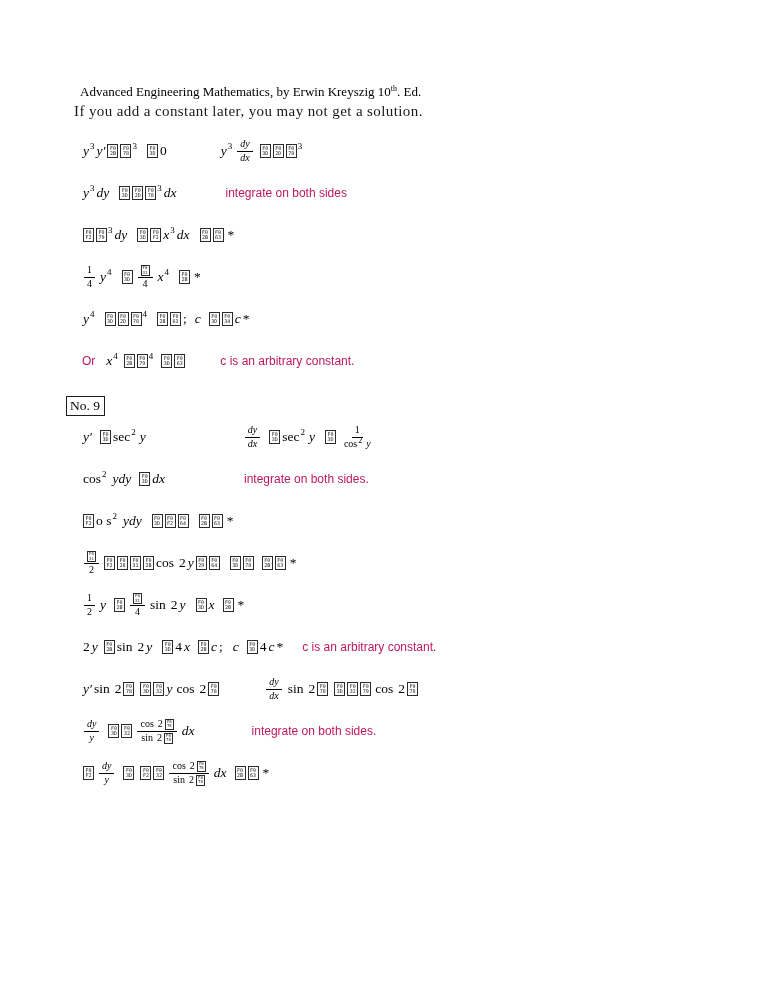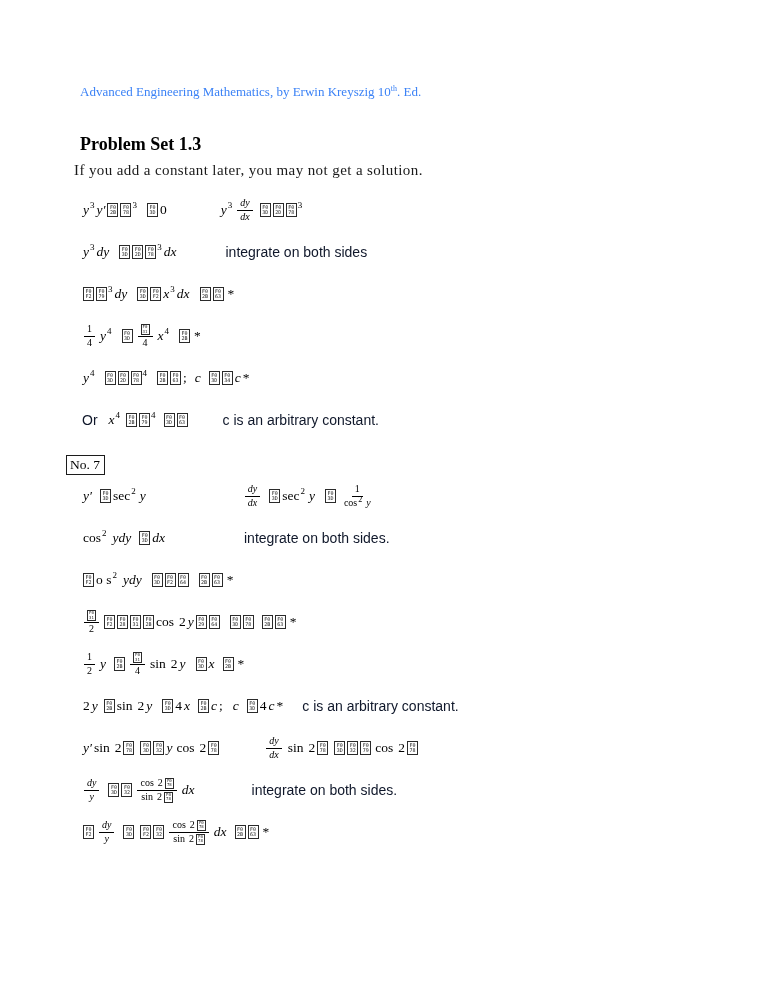--- a/index.html
+++ b/index.html
@@ -1,59 +1,58 @@
 <!DOCTYPE html>
 <html><head>
 <meta charset="utf-8">
 <style>
   html,body{margin:0;padding:0;background:#ffffff;}
   body{width:768px;height:994px;overflow:hidden;}
   .page{box-sizing:border-box;width:768px;height:994px;background:#fff;
         padding:84px 40px 0 66px;font-family:"Liberation Serif",serif;color:#000;}
-  .doc-header{font-size:13px;margin-left:14px;color:#3b82f6;}
+  .doc-header{font-size:13px;margin-left:14px;color:#000000;}
   .doc-header sup{font-size:8px;}
   .doc-title{font-size:18px;font-weight:bold;margin:34px 0 4px 14px;color:#000;}
   .section-label{display:inline-block;border:1px solid #1c1c1c;padding:0 4px 1px 3px;
         font-size:13.5px;margin:6px 0 8px 0;line-height:17px;}
   .label-row{line-height:0;}
   .math-line{display:flex;align-items:center;min-height:26px;margin:0 0 16px 16px;
         font-size:13.5px;white-space:pre;}
   .math-line.plain{margin-left:8px;min-height:22px;}
   .m-plain{font-size:15px;letter-spacing:0.4px;color:#1a1a1a;}
   .m-it{font-style:italic;margin:0 1px;}
   .m-rm{margin:0 1px;}
   .m-sup{font-size:9px;transform:translateY(-5px);margin-right:1px;}
-  .m-ann{font-family:"Liberation Sans",sans-serif;font-size:14px;color:#0f172a;}
+  .m-ann{font-family:"Liberation Sans",sans-serif;font-size:12px;color:#be185d;}
   .m-gap{display:inline-block;height:1px;flex:none;}
   .tofu{display:inline-flex;flex:none;flex-direction:column;align-items:center;justify-content:center;
         border:1px solid #2b2b2b;width:11px;height:14px;margin:0 1px;background:#fff;box-sizing:border-box;}
   .tofu span{font-size:5px;line-height:5.5px;font-family:"DejaVu Sans Mono",monospace;color:#1a1a1a;}
   .m-frac{display:inline-flex;flex:none;flex-direction:column;align-items:center;margin:0 2px;
         font-size:10px;line-height:1.05;}
   .m-frac .m-num{display:inline-flex;align-items:center;border-bottom:1px solid #000;padding:0 2px 1px;}
   .m-frac .m-den{display:inline-flex;align-items:center;padding-top:1px;}
   .m-frac .m-sup{font-size:8px;transform:translateY(-3px);}
   .m-frac .tofu{width:9px;height:11px;}
   .m-frac .tofu span{font-size:4px;line-height:4.5px;}
 </style>
 </head>
 <body>
 
 <div class="page">
   <div class="doc-header"><span>Advanced Engineering Mathematics, by Erwin Kreyszig 10</span><sup>th</sup><span>. Ed.</span></div>
-  <div class="doc-title">Problem Set 1.3</div>
   <div id="sections">
       <div class="math-line plain"><span class="m-plain">If you add a constant later, you may not get a solution.</span></div>
       <div class="math-line"><span class="m-it">y</span><span class="m-sup">3</span><span class="m-it">y′</span><span class="tofu"><span>F0</span><span>2B</span></span><span class="tofu"><span>F0</span><span>78</span></span><span class="m-sup">3</span><span class="m-gap" style="width: 8px;"></span><span class="tofu"><span>F0</span><span>3D</span></span><span class="m-rm">0</span><span class="m-gap" style="width: 52px;"></span><span class="m-it">y</span><span class="m-sup">3</span><span class="m-gap" style="width: 2px;"></span><span class="m-frac"><span class="m-num"><span class="m-it">dy</span></span><span class="m-den"><span class="m-it">dx</span></span></span><span class="m-gap" style="width: 4px;"></span><span class="tofu"><span>F0</span><span>3D</span></span><span class="tofu"><span>F0</span><span>2D</span></span><span class="tofu"><span>F0</span><span>78</span></span><span class="m-sup">3</span></div>
       <div class="math-line"><span class="m-it">y</span><span class="m-sup">3</span><span class="m-it">dy</span><span class="m-gap" style="width: 8px;"></span><span class="tofu"><span>F0</span><span>3D</span></span><span class="tofu"><span>F0</span><span>2D</span></span><span class="tofu"><span>F0</span><span>78</span></span><span class="m-sup">3</span><span class="m-it">dx</span><span class="m-gap" style="width: 48px;"></span><span class="m-ann">integrate on both sides</span></div>
       <div class="math-line"><span class="tofu"><span>F0</span><span>F2</span></span><span class="tofu"><span>F0</span><span>79</span></span><span class="m-sup">3</span><span class="m-it">dy</span><span class="m-gap" style="width: 8px;"></span><span class="tofu"><span>F0</span><span>3D</span></span><span class="tofu"><span>F0</span><span>F2</span></span><span class="m-it">x</span><span class="m-sup">3</span><span class="m-it">dx</span><span class="m-gap" style="width: 8px;"></span><span class="tofu"><span>F0</span><span>2B</span></span><span class="tofu"><span>F0</span><span>63</span></span><span class="m-gap" style="width: 2px;"></span><span class="m-rm">*</span></div>
       <div class="math-line"><span class="m-frac"><span class="m-num"><span class="m-rm">1</span></span><span class="m-den"><span class="m-rm">4</span></span></span><span class="m-gap" style="width: 2px;"></span><span class="m-it">y</span><span class="m-sup">4</span><span class="m-gap" style="width: 8px;"></span><span class="tofu"><span>F0</span><span>3D</span></span><span class="m-gap" style="width: 2px;"></span><span class="m-frac"><span class="m-num"><span class="tofu"><span>F0</span><span>31</span></span></span><span class="m-den"><span class="m-rm">4</span></span></span><span class="m-gap" style="width: 2px;"></span><span class="m-it">x</span><span class="m-sup">4</span><span class="m-gap" style="width: 8px;"></span><span class="tofu"><span>F0</span><span>2B</span></span><span class="m-gap" style="width: 2px;"></span><span class="m-rm">*</span></div>
       <div class="math-line"><span class="m-it">y</span><span class="m-sup">4</span><span class="m-gap" style="width: 8px;"></span><span class="tofu"><span>F0</span><span>3D</span></span><span class="tofu"><span>F0</span><span>2D</span></span><span class="tofu"><span>F0</span><span>78</span></span><span class="m-sup">4</span><span class="m-gap" style="width: 8px;"></span><span class="tofu"><span>F0</span><span>2B</span></span><span class="tofu"><span>F0</span><span>63</span></span><span class="m-rm">;</span><span class="m-gap" style="width: 6px;"></span><span class="m-it">c</span><span class="m-gap" style="width: 6px;"></span><span class="tofu"><span>F0</span><span>3D</span></span><span class="tofu"><span>F0</span><span>34</span></span><span class="m-it">c</span><span class="m-rm">*</span></div>
       <div class="math-line"><span class="m-ann">Or</span><span class="m-gap" style="width: 10px;"></span><span class="m-it">x</span><span class="m-sup">4</span><span class="m-gap" style="width: 4px;"></span><span class="tofu"><span>F0</span><span>2B</span></span><span class="tofu"><span>F0</span><span>79</span></span><span class="m-sup">4</span><span class="m-gap" style="width: 6px;"></span><span class="tofu"><span>F0</span><span>3D</span></span><span class="tofu"><span>F0</span><span>63</span></span><span class="m-gap" style="width: 34px;"></span><span class="m-ann">c is an arbitrary constant.</span></div>
-      <div class="label-row"><div class="section-label">No. 7</div></div>
+      <div class="label-row"><div class="section-label">No. 9</div></div>
       <div class="math-line"><span class="m-it">y′</span><span class="m-gap" style="width: 6px;"></span><span class="tofu"><span>F0</span><span>3D</span></span><span class="m-rm">sec</span><span class="m-sup">2</span><span class="m-gap" style="width: 2px;"></span><span class="m-it">y</span><span class="m-gap" style="width: 96px;"></span><span class="m-frac"><span class="m-num"><span class="m-it">dy</span></span><span class="m-den"><span class="m-it">dx</span></span></span><span class="m-gap" style="width: 6px;"></span><span class="tofu"><span>F0</span><span>3D</span></span><span class="m-rm">sec</span><span class="m-sup">2</span><span class="m-gap" style="width: 2px;"></span><span class="m-it">y</span><span class="m-gap" style="width: 8px;"></span><span class="tofu"><span>F0</span><span>3D</span></span><span class="m-gap" style="width: 4px;"></span><span class="m-frac"><span class="m-num"><span class="m-rm">1</span></span><span class="m-den"><span class="m-rm">cos</span><span class="m-sup">2</span><span class="m-gap" style="width: 2px;"></span><span class="m-it">y</span></span></span></div>
       <div class="math-line"><span class="m-rm">cos</span><span class="m-sup">2</span><span class="m-gap" style="width: 4px;"></span><span class="m-it">ydy</span><span class="m-gap" style="width: 6px;"></span><span class="tofu"><span>F0</span><span>3D</span></span><span class="m-it">dx</span><span class="m-gap" style="width: 78px;"></span><span class="m-ann">integrate on both sides.</span></div>
       <div class="math-line"><span class="tofu"><span>F0</span><span>F2</span></span><span class="m-rm">o s</span><span class="m-sup">2</span><span class="m-gap" style="width: 4px;"></span><span class="m-it">ydy</span><span class="m-gap" style="width: 8px;"></span><span class="tofu"><span>F0</span><span>3D</span></span><span class="tofu"><span>F0</span><span>F2</span></span><span class="tofu"><span>F0</span><span>64</span></span><span class="m-gap" style="width: 8px;"></span><span class="tofu"><span>F0</span><span>2B</span></span><span class="tofu"><span>F0</span><span>63</span></span><span class="m-gap" style="width: 2px;"></span><span class="m-rm">*</span></div>
       <div class="math-line"><span class="m-frac"><span class="m-num"><span class="tofu"><span>F0</span><span>31</span></span></span><span class="m-den"><span class="m-rm">2</span></span></span><span class="m-gap" style="width: 2px;"></span><span class="tofu"><span>F0</span><span>F2</span></span><span class="tofu"><span>F0</span><span>28</span></span><span class="tofu"><span>F0</span><span>31</span></span><span class="tofu"><span>F0</span><span>2B</span></span><span class="m-rm">cos</span><span class="m-gap" style="width: 3px;"></span><span class="m-rm">2</span><span class="m-it">y</span><span class="tofu"><span>F0</span><span>29</span></span><span class="tofu"><span>F0</span><span>64</span></span><span class="m-gap" style="width: 8px;"></span><span class="tofu"><span>F0</span><span>3D</span></span><span class="tofu"><span>F0</span><span>78</span></span><span class="m-gap" style="width: 6px;"></span><span class="tofu"><span>F0</span><span>2B</span></span><span class="tofu"><span>F0</span><span>63</span></span><span class="m-gap" style="width: 2px;"></span><span class="m-rm">*</span></div>
       <div class="math-line"><span class="m-frac"><span class="m-num"><span class="m-rm">1</span></span><span class="m-den"><span class="m-rm">2</span></span></span><span class="m-gap" style="width: 2px;"></span><span class="m-it">y</span><span class="m-gap" style="width: 6px;"></span><span class="tofu"><span>F0</span><span>2B</span></span><span class="m-gap" style="width: 2px;"></span><span class="m-frac"><span class="m-num"><span class="tofu"><span>F0</span><span>31</span></span></span><span class="m-den"><span class="m-rm">4</span></span></span><span class="m-gap" style="width: 2px;"></span><span class="m-rm">sin</span><span class="m-gap" style="width: 3px;"></span><span class="m-rm">2</span><span class="m-it">y</span><span class="m-gap" style="width: 8px;"></span><span class="tofu"><span>F0</span><span>3D</span></span><span class="m-it">x</span><span class="m-gap" style="width: 6px;"></span><span class="tofu"><span>F0</span><span>2B</span></span><span class="m-gap" style="width: 2px;"></span><span class="m-rm">*</span></div>
       <div class="math-line"><span class="m-rm">2</span><span class="m-it">y</span><span class="m-gap" style="width: 4px;"></span><span class="tofu"><span>F0</span><span>2B</span></span><span class="m-rm">sin</span><span class="m-gap" style="width: 3px;"></span><span class="m-rm">2</span><span class="m-it">y</span><span class="m-gap" style="width: 8px;"></span><span class="tofu"><span>F0</span><span>3D</span></span><span class="m-rm">4</span><span class="m-it">x</span><span class="m-gap" style="width: 6px;"></span><span class="tofu"><span>F0</span><span>2B</span></span><span class="m-it">c</span><span class="m-rm">;</span><span class="m-gap" style="width: 8px;"></span><span class="m-it">c</span><span class="m-gap" style="width: 6px;"></span><span class="tofu"><span>F0</span><span>3D</span></span><span class="m-rm">4</span><span class="m-it">c</span><span class="m-rm">*</span><span class="m-gap" style="width: 18px;"></span><span class="m-ann">c is an arbitrary constant.</span></div>
       <div class="math-line"><span class="m-it">y′</span><span class="m-rm">sin</span><span class="m-gap" style="width: 3px;"></span><span class="m-rm">2</span><span class="tofu"><span>F0</span><span>78</span></span><span class="m-gap" style="width: 4px;"></span><span class="tofu"><span>F0</span><span>3D</span></span><span class="tofu"><span>F0</span><span>32</span></span><span class="m-it">y</span><span class="m-gap" style="width: 2px;"></span><span class="m-rm">cos</span><span class="m-gap" style="width: 3px;"></span><span class="m-rm">2</span><span class="tofu"><span>F0</span><span>78</span></span><span class="m-gap" style="width: 44px;"></span><span class="m-frac"><span class="m-num"><span class="m-it">dy</span></span><span class="m-den"><span class="m-it">dx</span></span></span><span class="m-gap" style="width: 3px;"></span><span class="m-rm">sin</span><span class="m-gap" style="width: 3px;"></span><span class="m-rm">2</span><span class="tofu"><span>F0</span><span>78</span></span><span class="m-gap" style="width: 4px;"></span><span class="tofu"><span>F0</span><span>3D</span></span><span class="tofu"><span>F0</span><span>32</span></span><span class="tofu"><span>F0</span><span>79</span></span><span class="m-gap" style="width: 2px;"></span><span class="m-rm">cos</span><span class="m-gap" style="width: 3px;"></span><span class="m-rm">2</span><span class="tofu"><span>F0</span><span>78</span></span></div>
       <div class="math-line"><span class="m-frac"><span class="m-num"><span class="m-it">dy</span></span><span class="m-den"><span class="m-it">y</span></span></span><span class="m-gap" style="width: 6px;"></span><span class="tofu"><span>F0</span><span>3D</span></span><span class="tofu"><span>F0</span><span>32</span></span><span class="m-gap" style="width: 2px;"></span><span class="m-frac"><span class="m-num"><span class="m-rm">cos</span><span class="m-gap" style="width: 2px;"></span><span class="m-rm">2</span><span class="tofu"><span>F0</span><span>78</span></span></span><span class="m-den"><span class="m-rm">sin</span><span class="m-gap" style="width: 2px;"></span><span class="m-rm">2</span><span class="tofu"><span>F0</span><span>78</span></span></span></span><span class="m-gap" style="width: 2px;"></span><span class="m-it">dx</span><span class="m-gap" style="width: 56px;"></span><span class="m-ann">integrate on both sides.</span></div>
       <div class="math-line"><span class="tofu"><span>F0</span><span>F2</span></span><span class="m-gap" style="width: 2px;"></span><span class="m-frac"><span class="m-num"><span class="m-it">dy</span></span><span class="m-den"><span class="m-it">y</span></span></span><span class="m-gap" style="width: 6px;"></span><span class="tofu"><span>F0</span><span>3D</span></span><span class="m-gap" style="width: 4px;"></span><span class="tofu"><span>F0</span><span>F2</span></span><span class="tofu"><span>F0</span><span>32</span></span><span class="m-gap" style="width: 2px;"></span><span class="m-frac"><span class="m-num"><span class="m-rm">cos</span><span class="m-gap" style="width: 2px;"></span><span class="m-rm">2</span><span class="tofu"><span>F0</span><span>78</span></span></span><span class="m-den"><span class="m-rm">sin</span><span class="m-gap" style="width: 2px;"></span><span class="m-rm">2</span><span class="tofu"><span>F0</span><span>78</span></span></span></span><span class="m-gap" style="width: 2px;"></span><span class="m-it">dx</span><span class="m-gap" style="width: 6px;"></span><span class="tofu"><span>F0</span><span>2B</span></span><span class="tofu"><span>F0</span><span>63</span></span><span class="m-gap" style="width: 2px;"></span><span class="m-rm">*</span></div>
     </div>

